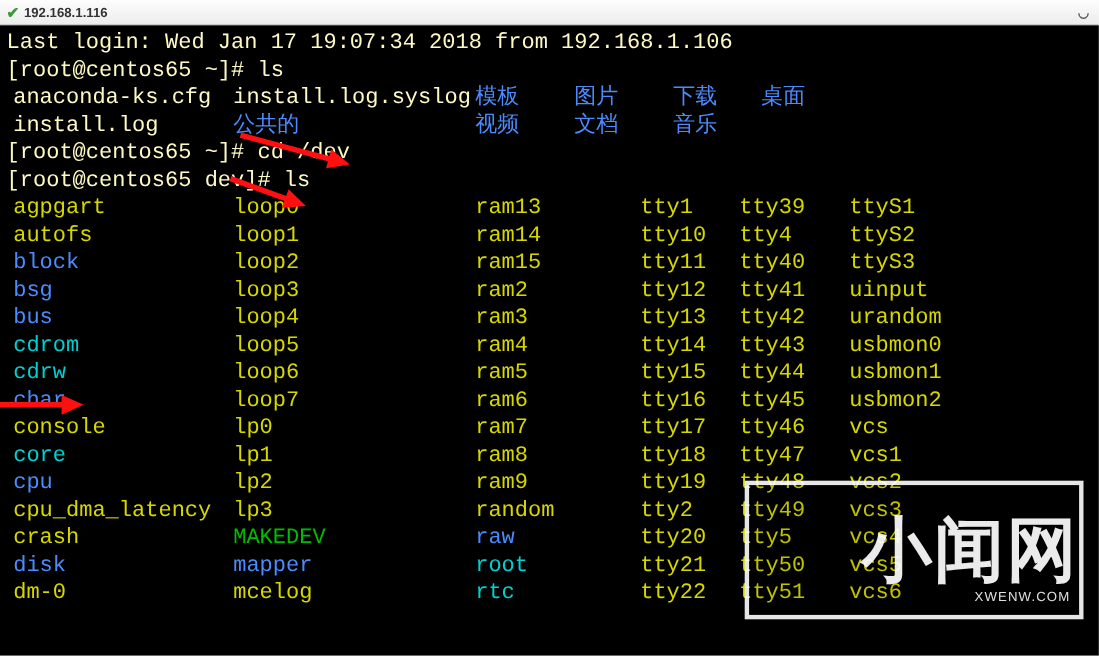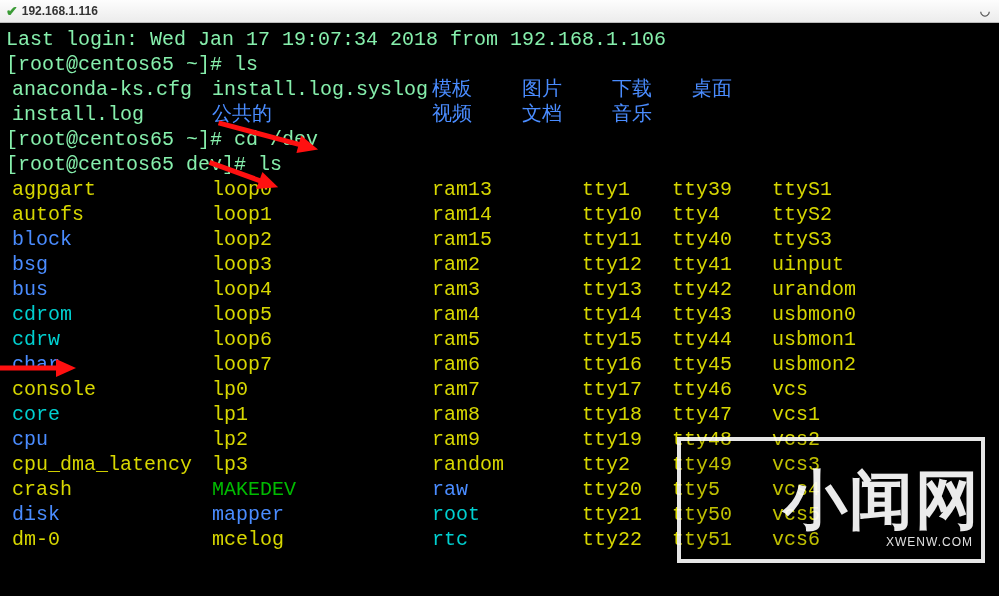--- a/index.html
+++ b/index.html
@@ -2,21 +2,21 @@
 <html><head>
 <meta charset="utf-8">
 <style>
   html,body{margin:0;padding:0;width:999px;height:596px;font-family:"Courier New",monospace;font-size:20px;background:#fff;overflow:hidden}
   .titlebar{height:22px;background:linear-gradient(#fdfdfd,#ececec);border-bottom:1px solid #bbb;display:flex;align-items:center;padding:0 4px 0 6px;font-family:Arial,sans-serif;font-size:12px;font-weight:bold;color:#333}
   .titlebar .chk{color:#3a9b35;font-size:14px;margin-right:4px}
   .titlebar .sp{flex:1}
   .titlebar .min{width:20px;text-align:center;color:#555}
   .term{background:#000;height:574px;padding:4px 6px;line-height:25px;position:relative;white-space:pre}
   .ln{display:block;height:25px}
-  .wht{color:#86efac}
+  .wht{color:#fef9c3}
   .blu{color:#4a8cff}
   .cyn{color:#00d0d0}
   .yel{color:#d7d700}
   .grn{color:#0b0}
   .arrow{position:absolute;pointer-events:none}
   .wm{position:absolute;right:14px;bottom:42px;width:300px;height:118px;border:4px solid rgba(255,255,255,.9);pointer-events:none;display:flex;align-items:center;justify-content:flex-end;background:rgba(0,0,0,.1)}
   .wm .big{color:rgba(255,255,255,.92);font-family:"Microsoft YaHei",Arial,sans-serif;font-size:64px;font-weight:700;letter-spacing:2px}
   .wm .sm{position:absolute;right:8px;bottom:4px;color:rgba(255,255,255,.88);font-family:Arial,sans-serif;font-size:12px;letter-spacing:1px}
   .wm2{position:absolute;right:20px;bottom:22px;color:rgba(180,180,180,.6);font-family:Arial,sans-serif;font-size:11px;pointer-events:none}
 </style>

